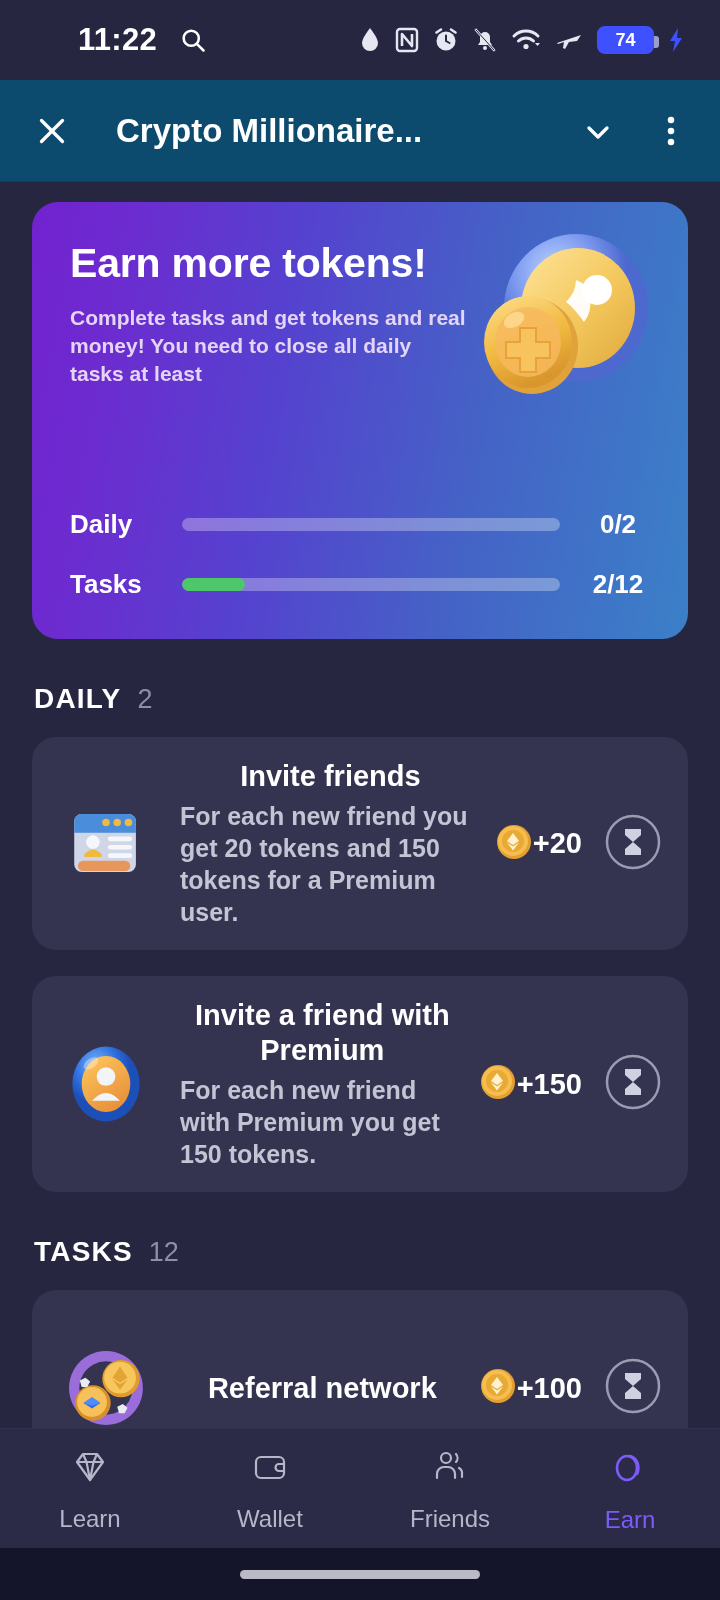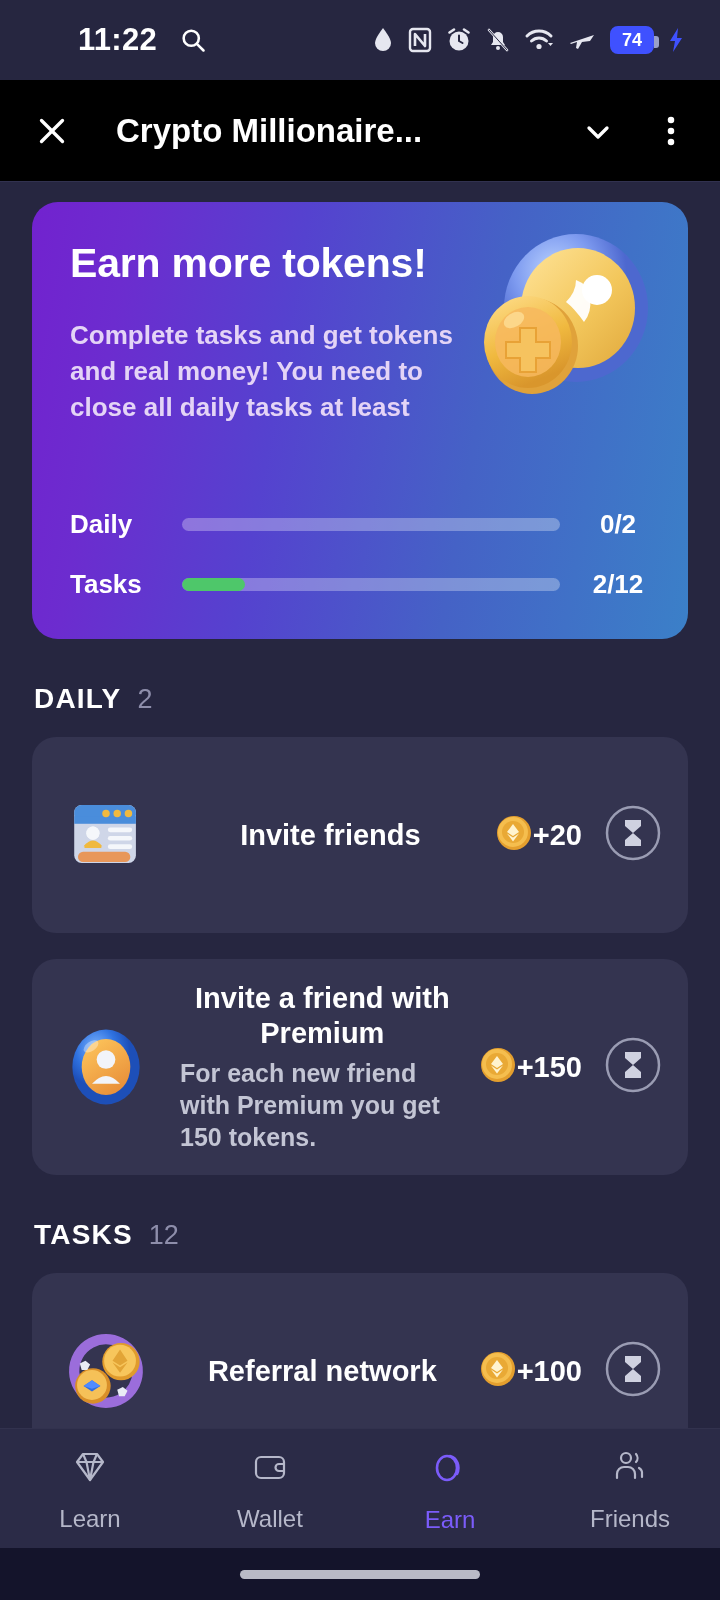--- a/index.html
+++ b/index.html
@@ -16,33 +16,33 @@
     height:80px; background:#262640;
     display:flex; align-items:center; padding:0 36px;
   }
   .sb-time {
     color:#ffffff; font-size:31px; font-weight:700; letter-spacing:0.3px;margin-left:42px;
   }
   .sb-search { margin-left:22px; display:flex; align-items:center; }
   .sb-right { margin-left:auto; display:flex; align-items:center; gap:14px; }
   .sb-ic { display:flex; align-items:center; justify-content:center; }
   .battery {
-    position:relative; width:44px; height:28px;
+    position:relative; width:57px; height:28px;
     border:2.5px solid #3f51ff; border-radius:8px;
     background:#3f51ff; display:flex; align-items:center; justify-content:center;
   }
   .battery::after{
     content:""; position:absolute; right:-7px; top:8px;
     width:5px; height:12px; background:#9aa0c8; border-radius:0 3px 3px 0;
   }
   .battery span{ font-size:18px; font-weight:700; color:#fff; }
 
   
   .topbar {
-    height:102px; background:#000000;
+    height:102px; background:#0c4a6e;
     display:flex; align-items:center; padding:0 34px;
     border-bottom:1px solid #31314f;
   }
   .topbar .title {
     color:#fff; font-size:33px; font-weight:700;
     margin-left:46px; white-space:nowrap;
   }
   .topbar .spacer { flex:1; }
   .tb-btn { display:flex; align-items:center; justify-content:center; cursor:pointer; }
   .tb-chevron { margin-right:40px; }
@@ -54,21 +54,21 @@
   .banner {
     margin-top:20px; height:437px; border-radius:26px;
     background:linear-gradient(100deg,#7222cf 0%,#6c2ccf 14%,#5542cf 38%,#4562c6 66%,#3b80c8 100%);
     position:relative; overflow:hidden; padding:37px 38px 16px 38px;
   }
   .banner h1 {
     color:#ffffff; font-size:41px; line-height:49px; font-weight:700;
     max-width:420px; letter-spacing:-0.2px;
   }
   .banner p {
-    margin-top:29px; color:#e4d4f6; font-size:26px; line-height:36px;
+    margin-top:16px; color:#e4d4f6; font-size:21px; line-height:28px;
     font-weight:700; max-width:400px;
   }
   .coin-art {
     position:absolute; right:20px; top:26px; width:210px; height:200px;
   }
   .progress-rows { position:absolute; left:38px; right:30px; bottom:34px; }
   .prow { display:flex; align-items:center; height:42px; }
   .prow + .prow { margin-top:18px; }
   .prow .plabel { color:#fff; font-size:26px; font-weight:700; width:112px; }
   .ptrack {
@@ -277,20 +277,21 @@
           <circle cx="32" cy="44" r="7" fill="#f5f7fb"></circle>
           <path d="M23 57 q9 -10 18 0 v3 h-18 z" fill="#f0b93f"></path>
           <rect x="48" y="38" width="26" height="5" rx="2.5" fill="#f5f7fb"></rect>
           <rect x="48" y="47" width="26" height="5" rx="2.5" fill="#f5f7fb"></rect>
           <rect x="48" y="56" width="26" height="5" rx="2.5" fill="#f5f7fb"></rect>
           <rect x="16" y="64" width="56" height="11" rx="5.5" fill="#e8975a"></rect>
         </svg>
       </div>
       <div class="task-body">
         <div class="task-title">Invite friends</div>
+        <div class="task-desc">For each new friend you get 20 tokens and 150 tokens for a Premium user.</div>
       </div>
       <div class="task-reward">
         <span>
           <svg width="38" height="38" viewBox="0 0 38 38">
             <circle cx="19" cy="19" r="17" fill="#e49f2e"></circle>
             <circle cx="18" cy="18" r="15" fill="#f5be4e"></circle>
             <circle cx="18" cy="18" r="11" fill="#e9a935"></circle>
             <path d="M18 10 l6 8 l-6 4 l-6 -4 z M18 23.5 l6 -4 l-6 8 l-6 -8 z" fill="#fff3cf"></path>
           </svg>
         </span>
@@ -404,39 +405,39 @@
     </div>
     <div class="nav-item">
       <span>
         <svg width="44" height="44" viewBox="0 0 44 44" fill="none" stroke="#b5b7c9" stroke-width="2.2" stroke-linejoin="round">
           <rect x="8" y="12" width="28" height="21" rx="5"></rect>
           <path d="M36 19 h-5 a3.5 3.5 0 0 0 0 7 h5"></path>
         </svg>
       </span>
       <span class="nav-label">Wallet</span>
     </div>
-    <div class="nav-item active">
-      <span>
-        <svg width="46" height="46" viewBox="0 0 46 46" fill="none" stroke="#7b5cfa" stroke-width="2.6" stroke-linecap="round">
-          <ellipse cx="20" cy="24" rx="10" ry="12"></ellipse>
-          <path d="M23 12 a10 12 0 0 1 7 18"></path>
-        </svg>
-      </span>
-      <span class="nav-label">Earn</span>
-    </div>
     <div class="nav-item">
       <span>
         <svg width="44" height="44" viewBox="0 0 44 44" fill="none" stroke="#b5b7c9" stroke-width="2.2" stroke-linecap="round">
           <circle cx="18" cy="13" r="5"></circle>
           <path d="M9 33 v-4 a7 7 0 0 1 7 -7 h4 a7 7 0 0 1 7 7 v4"></path>
           <path d="M28 9 a6 6 0 0 1 0 8"></path>
           <path d="M31 23 a6 6 0 0 1 3 6 v3"></path>
         </svg>
       </span>
       <span class="nav-label">Friends</span>
     </div>
+    <div class="nav-item active">
+      <span>
+        <svg width="46" height="46" viewBox="0 0 46 46" fill="none" stroke="#7b5cfa" stroke-width="2.6" stroke-linecap="round">
+          <ellipse cx="20" cy="24" rx="10" ry="12"></ellipse>
+          <path d="M23 12 a10 12 0 0 1 7 18"></path>
+        </svg>
+      </span>
+      <span class="nav-label">Earn</span>
+    </div>
   </div>
 
   <div class="gesture">
     <div class="gesture-bar"></div>
   </div>
 
 </div>
 
 </body></html>

